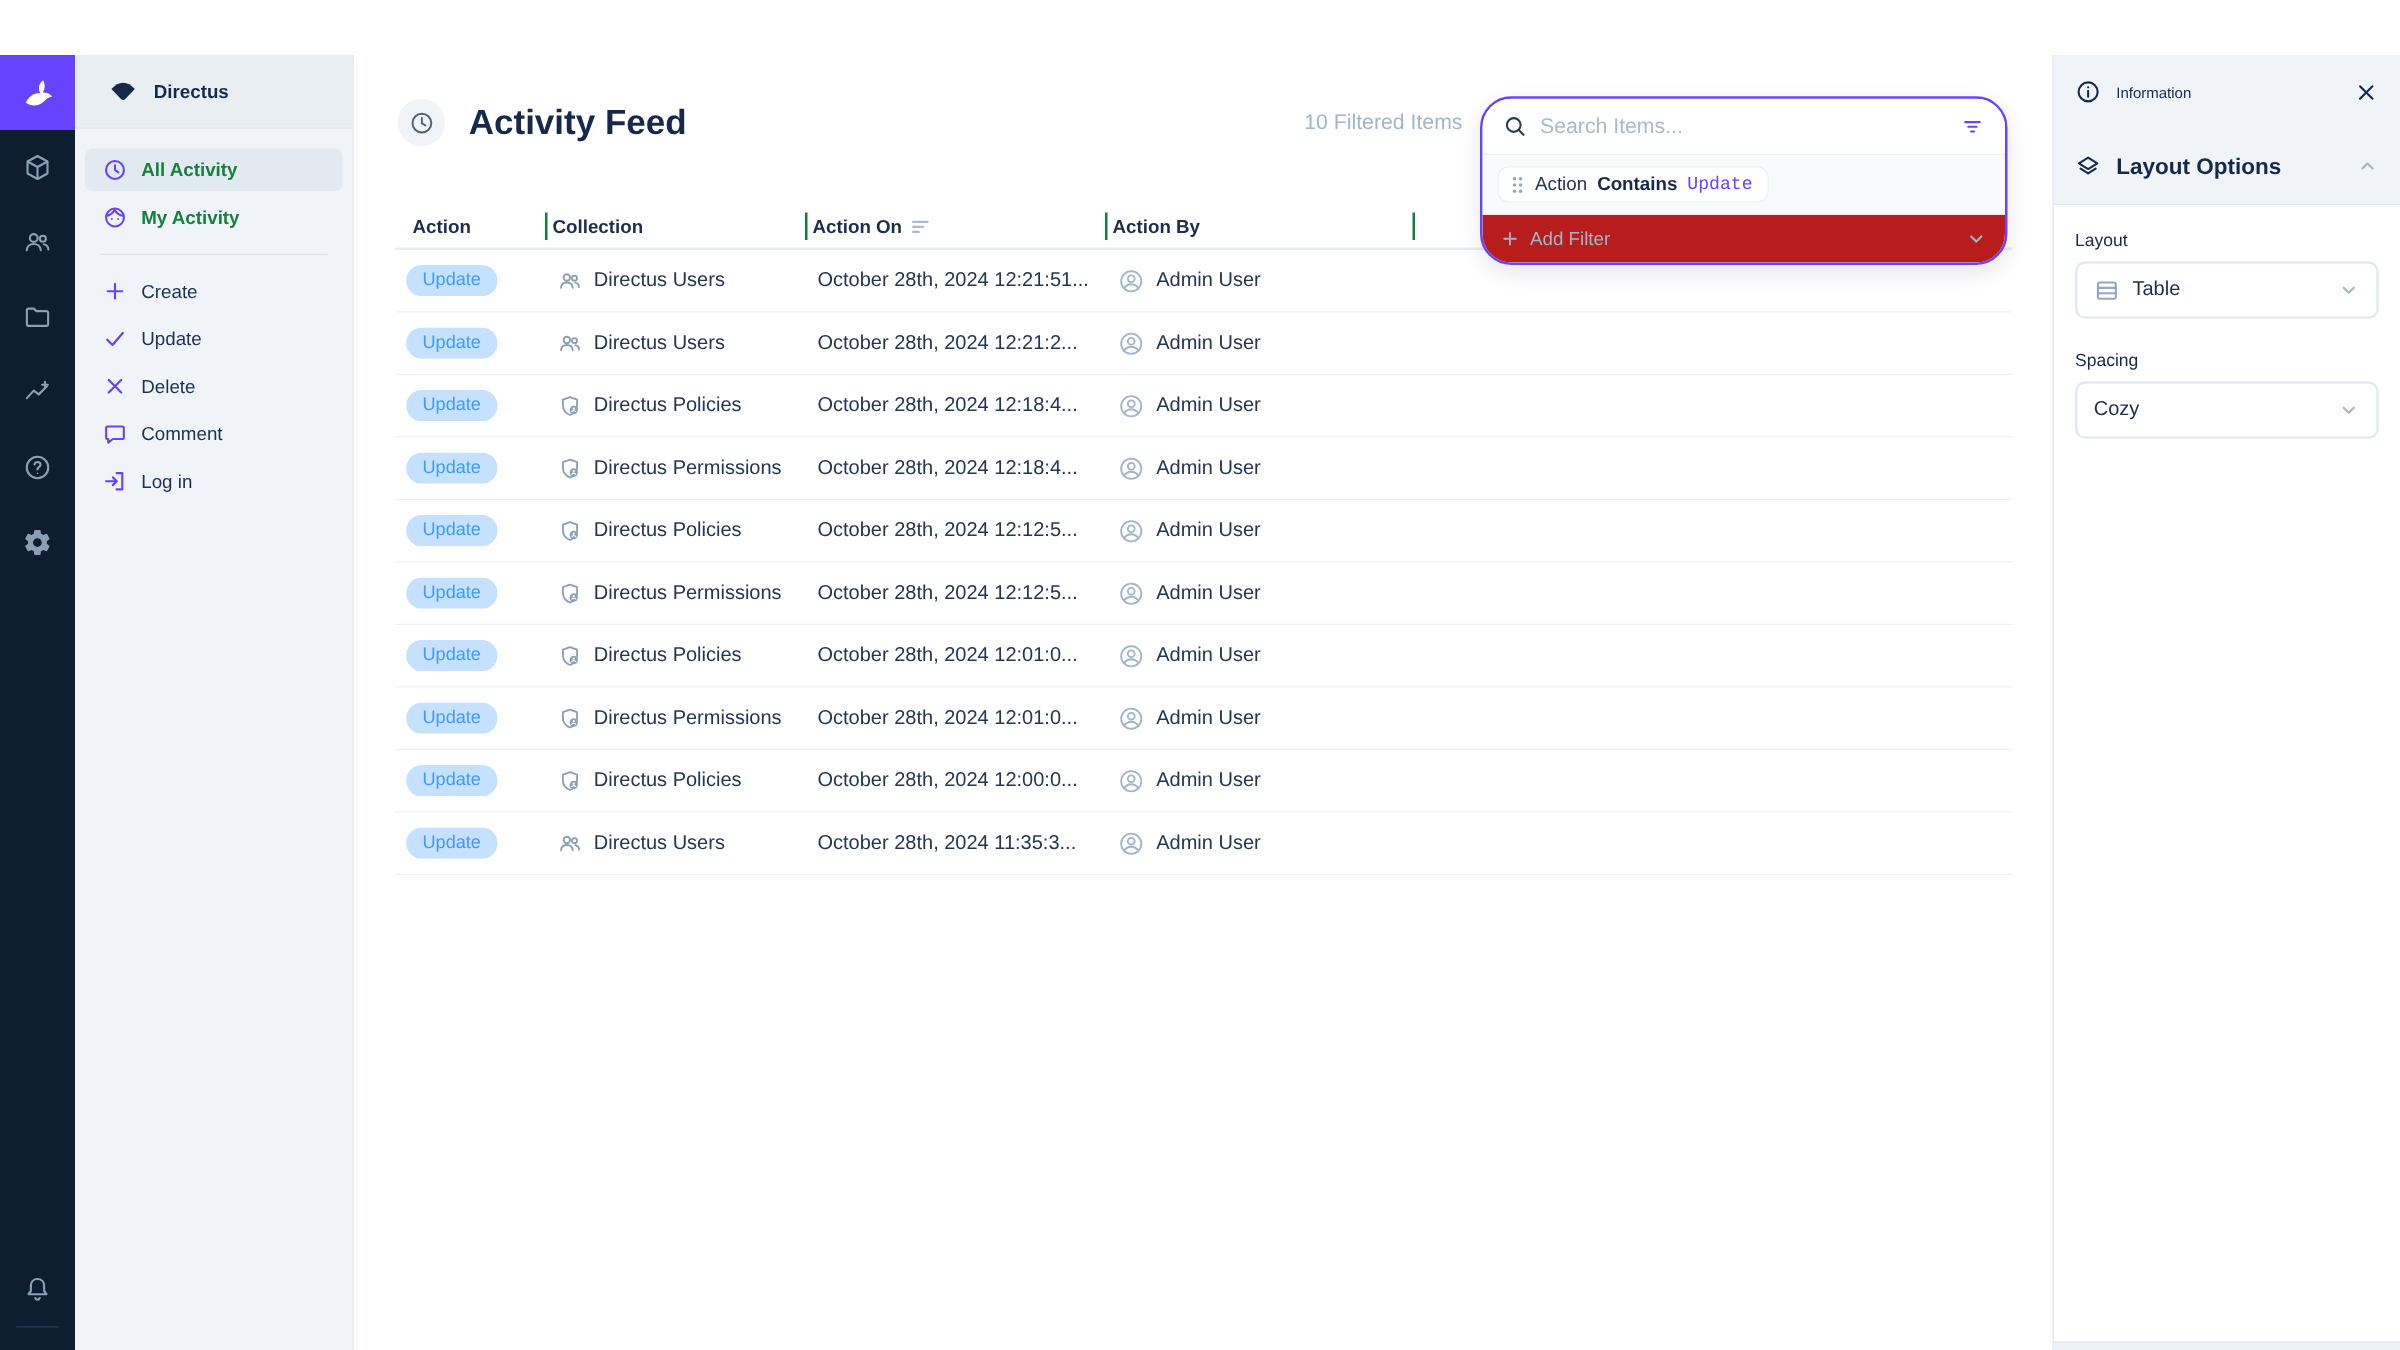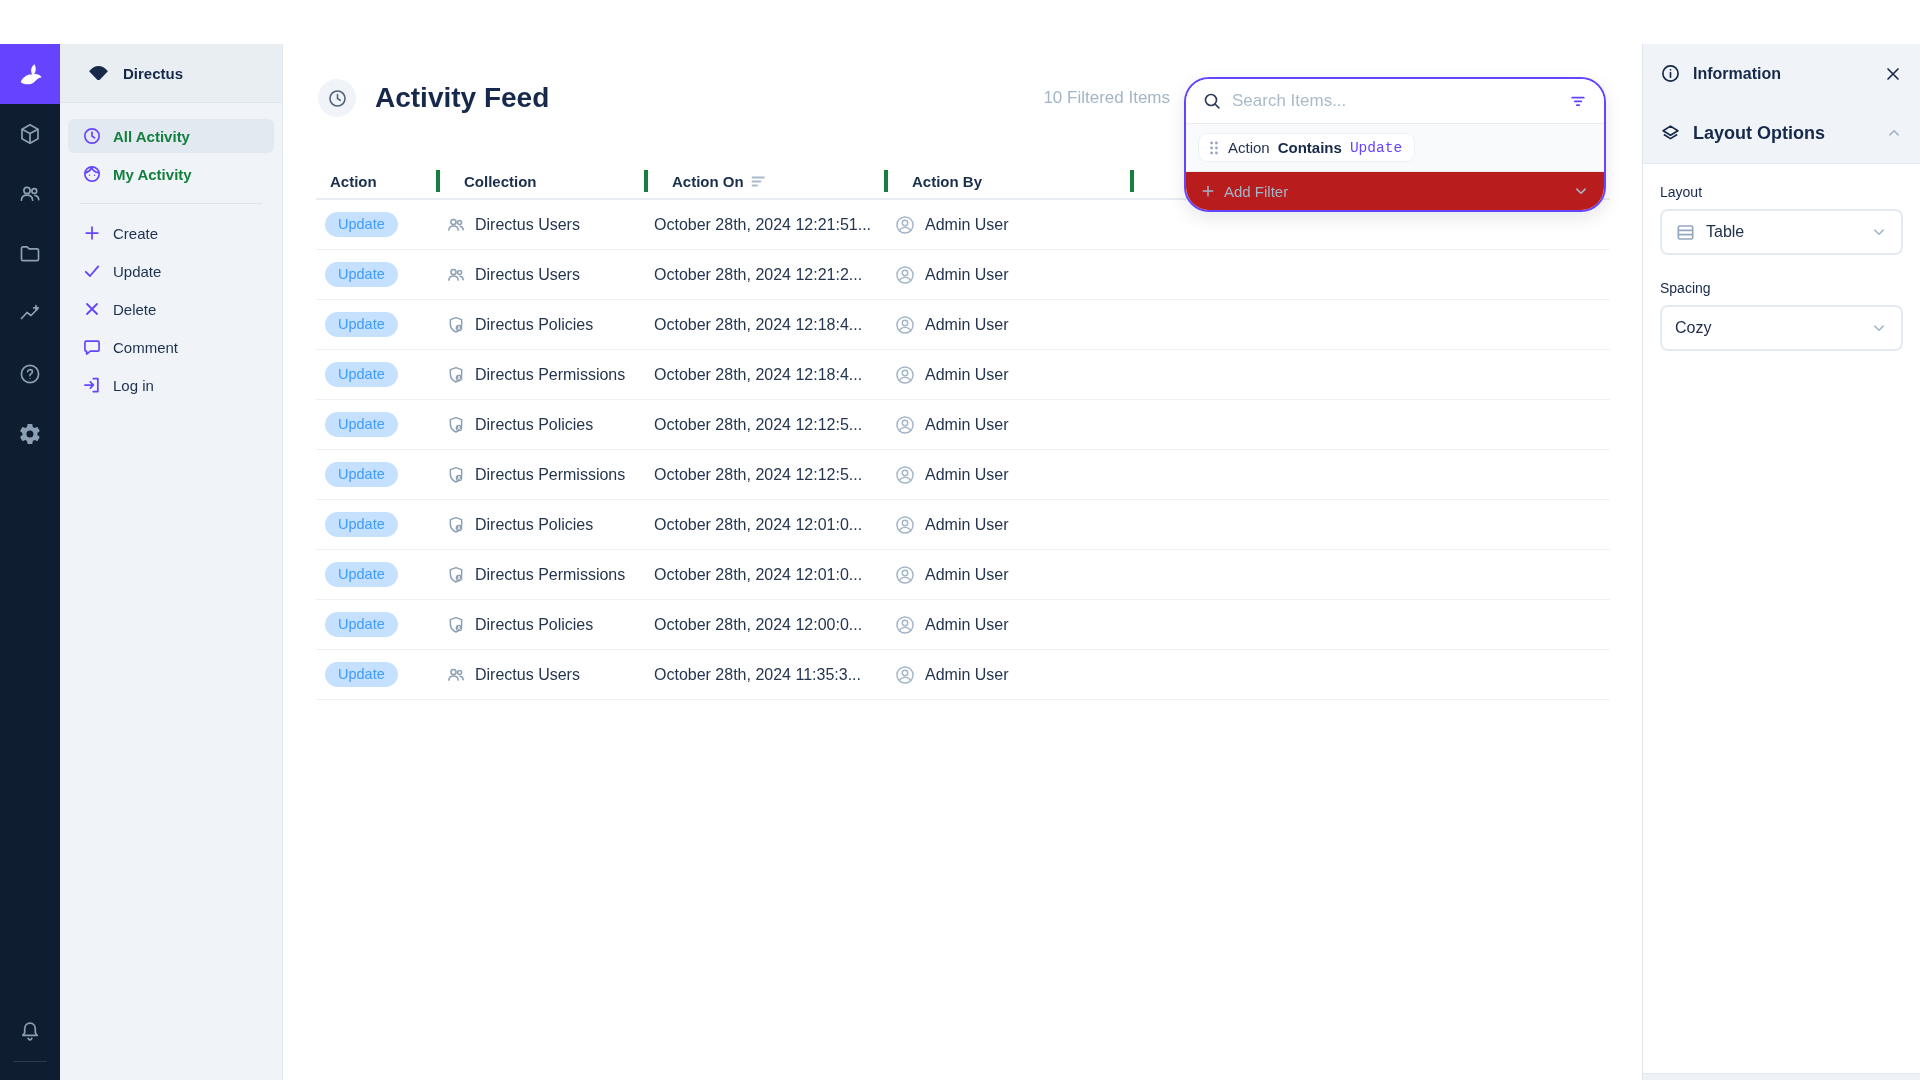--- a/index.html
+++ b/index.html
@@ -57,39 +57,39 @@
   .filter-chip .f-op { font-size:15px; font-weight:700; color:#16294A; }
   .filter-chip .f-val { font-size:14.5px; color:#6644FF; font-family:"Liberation Mono", monospace; }
   .addfilter-row { height:38px; display:flex; align-items:center; gap:8px; padding:0 14px; background:#b91c1c; color:#A2B5C9; cursor:pointer; }
   .addfilter-row .af-lbl { font-size:15px; }
   .addfilter-row .chev { margin-left:auto; display:flex; }
 
   
   .table { position:absolute; left:33px; top:120px; width:1294px; }
   .tgrid { display:grid; grid-template-columns:120px 208px 240px 246px auto; align-items:center; }
   .thead { height:36px; border-bottom:2px solid #E8EDF3; }
-  .th { font-size:15px; font-weight:700; color:#1B2E4B; padding-left:24px; height:22px;
-    display:flex; align-items:center; gap:7px; border-left:4px solid #15803d; cursor:pointer; }
+  .th { font-size:15px; font-weight:700; color:#1B2E4B; padding-left:4px; height:22px;
+    display:flex; align-items:center; gap:7px; border-left:2px solid #15803d; cursor:pointer; }
   .th:first-child { border-left:none; padding-left:14px; }
   .th.empty { cursor:default; }
   .trow { height:50px; border-bottom:1px solid #EDF1F6; cursor:pointer; }
   .cell { padding-left:10px; font-size:16px; color:#24364F; display:flex; align-items:center; gap:9px; white-space:nowrap; overflow:hidden; }
   .cell:first-child { padding-left:9px; }
   .badge { background:#C5E1FF; color:#3E9CFF; font-size:14.5px; font-weight:500;
     border-radius:14px; padding:4px 13px; line-height:1.2; }
   .cicon { color:#8CA0B5; display:flex; flex:none; }
   .avicon { color:#A2B5C9; display:flex; flex:none; }
 
   
   .right-panel { position:absolute; right:0; top:0; width:278px; height:1080px; background:#fff;
     border-left:1px solid #DFE6EE; z-index:8; }
   .rp-head { background:#F0F4F9; border-bottom:1px solid #E4EAF1; }
   .rp-row { height:59px; display:flex; align-items:center; gap:12px; padding:0 17px; }
   .rp-row + .rp-row { height:60px; }
-  .rp-title { font-size:16px; font-weight:700; color:#16294A; }
+  .rp-title { font-size:12px; font-weight:400; color:#16294A; }
   .rp-sec-lbl { font-size:18px; font-weight:600; color:#16294A; }
   .rp-close { margin-left:auto; color:#16294A; display:flex; cursor:pointer; }
   .rp-chev { margin-left:auto; color:#A2B5C9; display:flex; cursor:pointer; }
   .rp-ico { color:#16294A; display:flex; }
   .rp-body { padding:20px 17px; }
   .field-label { font-size:14px; font-weight:400; color:#16294A; margin-bottom:9px; }
   .select-box { height:46px; border:2px solid #E4EAF1; border-radius:8px; background:#fff;
     display:flex; align-items:center; gap:10px; padding:0 13px; margin-bottom:25px; cursor:pointer; }
   .select-box .sv { font-size:16px; color:#20304C; }
   .select-box .sicon { color:#93A8C0; display:flex; }

